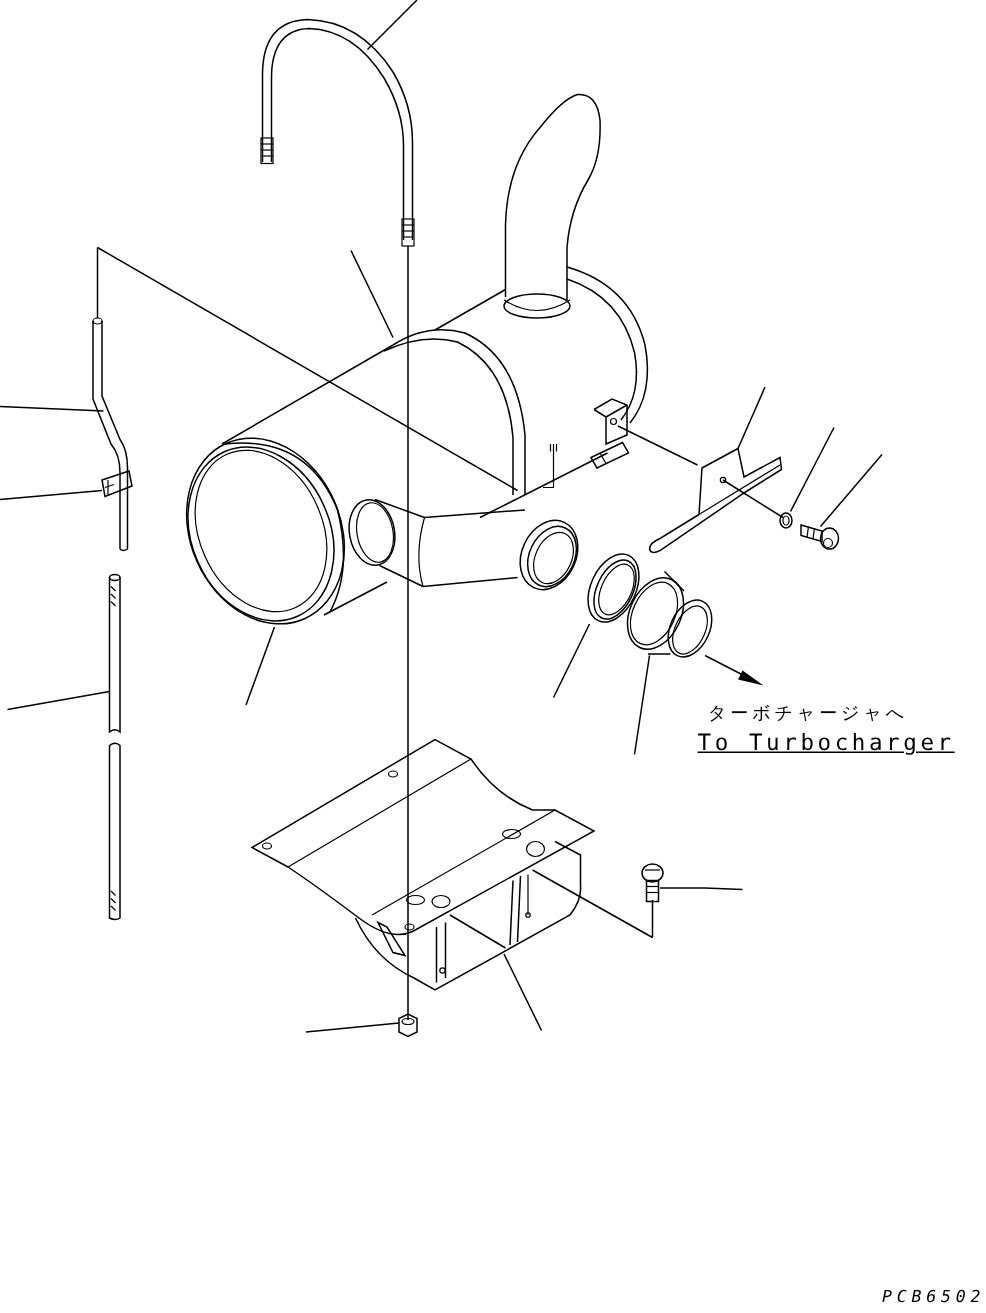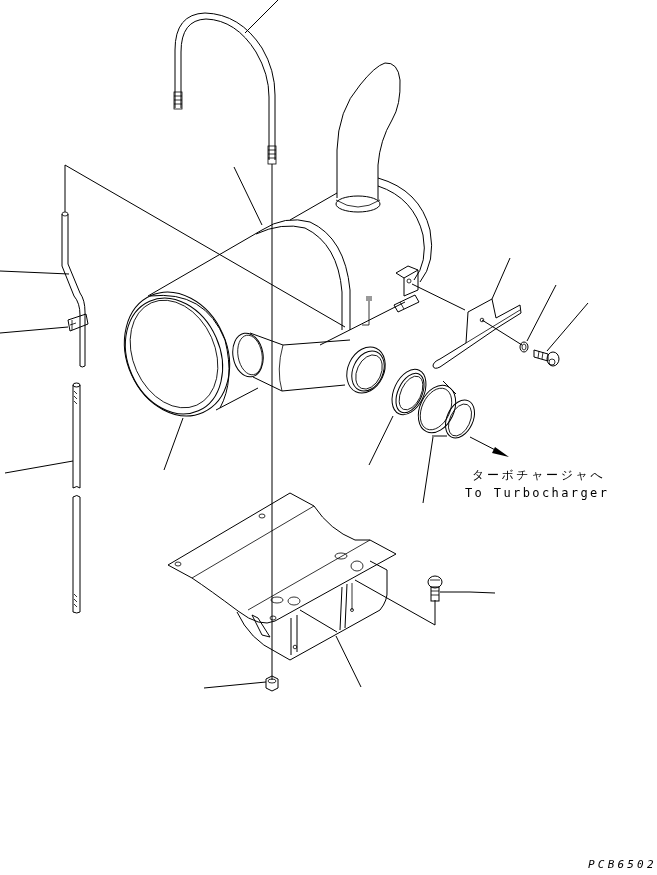--- a/index.html
+++ b/index.html
@@ -6,21 +6,21 @@
     body { width: 657px; height: 875px; position: relative; overflow: hidden; }
     #canvas { position: absolute; left: 0; top: 0; width: 657px; height: 620px; }
     svg { position: absolute; left: 0; top: 0; }
     .ln { fill: none; stroke: #000; stroke-width: 1; }
     .lt { fill: none; stroke: #000; stroke-width: 0.8; }
     .label {
       position: absolute; color: #000; white-space: nowrap;
       font-family: "DejaVu Sans Mono", "Liberation Mono", monospace;
     }
     .jp { left: 472px; top: 467px; font-size: 12px; letter-spacing: 2.6px; }
-    .en { left: 465px; top: 486px; font-size: 12px; letter-spacing: 2.4px; }
+    .en { left: 465px; top: 486px; font-size: 15px; letter-spacing: 2.4px; text-decoration: underline; }
     .code { left: 588px; top: 858px; font-size: 11px; letter-spacing: 3.2px; font-style: italic; }
   </style>
 </head>
 <body>
 
 <div id="canvas">
   <svg width="657" height="875" viewBox="0 0 657 875">
 
     <g>
       <path class="ln" d="M175,108 L175,50 Q175,14 205,13 Q240,14 262,48 Q275,70 275,95 L275,160"></path>

